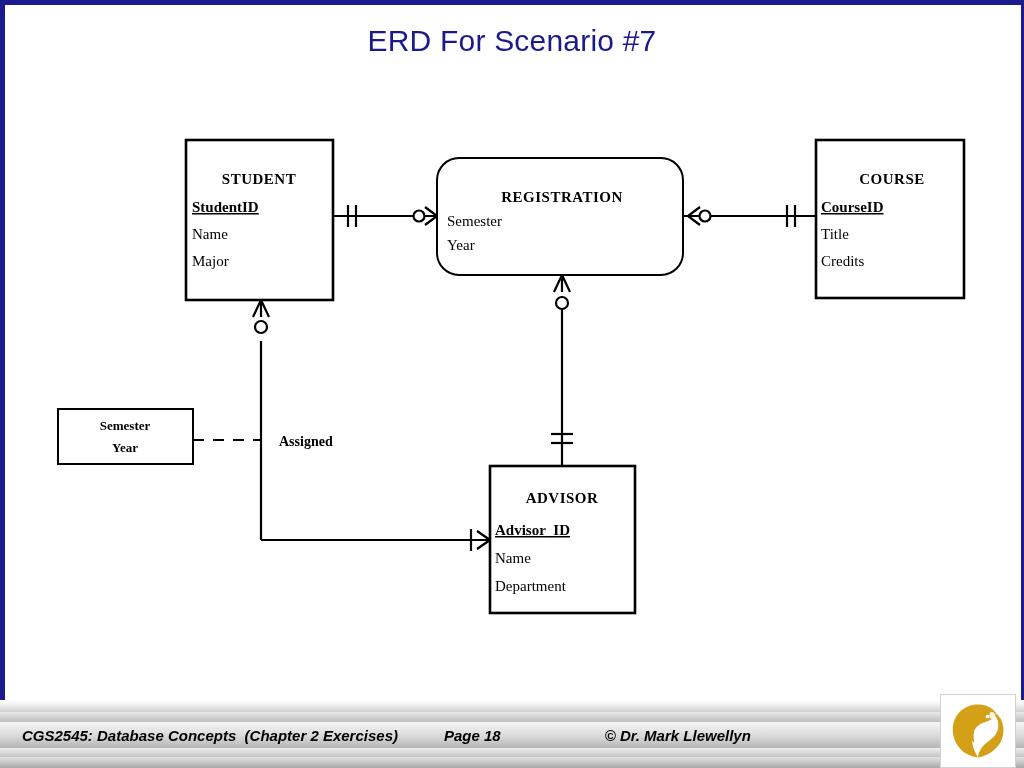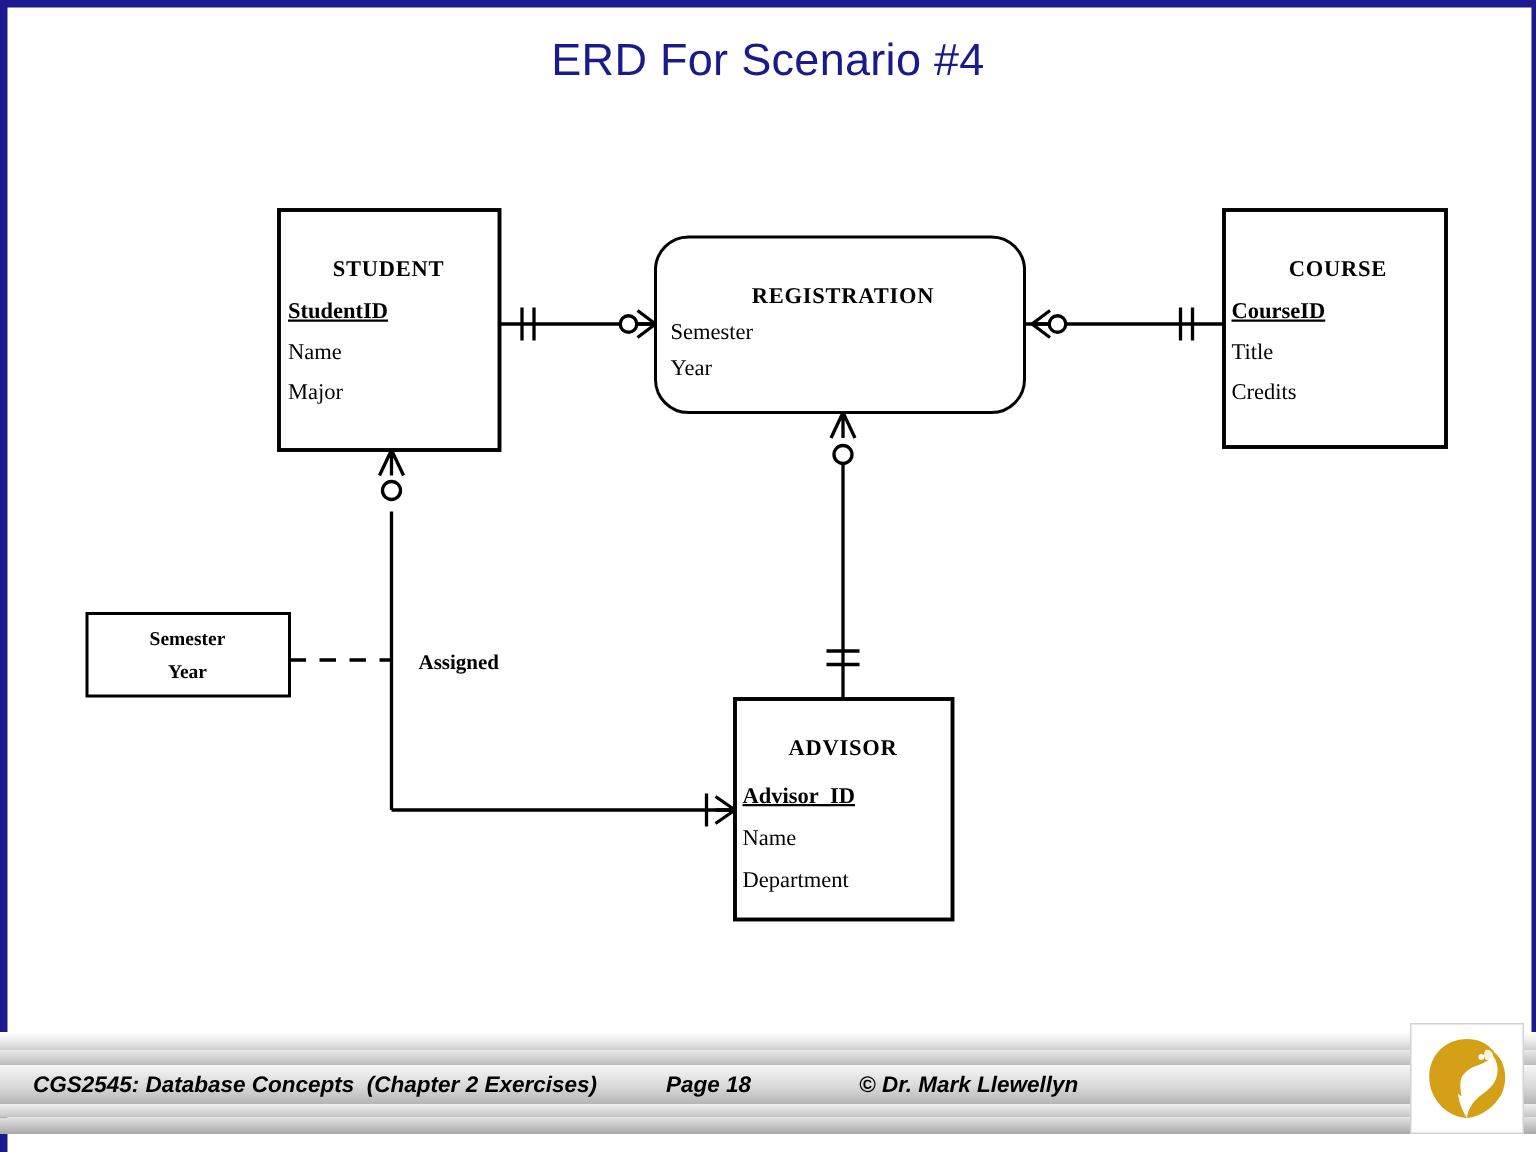--- a/index.html
+++ b/index.html
@@ -28,39 +28,39 @@
     font-size:30px;
     font-weight:400;
     font-family:"Liberation Sans", sans-serif;
     letter-spacing:0.2px;
   }
 
   #canvas{position:absolute;left:0;top:0;width:1024px;height:700px;}
 
   
   #footer{
-    position:absolute;left:0;bottom:12px;width:1024px;height:68px;
+    position:absolute;left:0;bottom:0;width:1024px;height:68px;
   }
   .band{position:absolute;left:0;width:1024px;}
   .band-a{top:0;height:12px;background:linear-gradient(to bottom,#ffffff 0%,#f2f2f2 35%,#cfcfcf 100%);}
   .band-b{top:12px;height:10px;background:linear-gradient(to bottom,#e9e9e9 0%,#bdbdbd 100%);}
   .band-c{top:22px;height:26px;background:linear-gradient(to bottom,#f6f6f6 0%,#d9d9d9 55%,#b5b5b5 100%);}
   .band-d{top:48px;height:9px;background:linear-gradient(to bottom,#efefef 0%,#c4c4c4 100%);}
   .band-e{top:57px;height:11px;background:linear-gradient(to bottom,#e2e2e2 0%,#a9a9a9 100%);}
 
   #footer-text{
     position:absolute;left:0;top:22px;width:1024px;height:26px;
     display:flex;align-items:center;
     font-style:italic;font-weight:bold;font-size:15px;color:#000;
     font-family:"Liberation Sans", sans-serif;
     white-space:pre;
   }
   #footer-course{margin-left:22px;}
   #footer-page{margin-left:46px;}
-  #footer-copy{margin-left:72px;}
+  #footer-copy{margin-left:104px;}
 
   #logo-box{
     position:absolute;right:8px;top:-6px;width:74px;height:72px;
     background:#ffffff;border:1px solid #d2d2d2;
     display:flex;align-items:center;justify-content:center;
   }
 
   
   .ent-title{font-family:"Liberation Serif", serif;font-size:15px;font-weight:bold;fill:#000;letter-spacing:0.5px;}
   .ent-attr{font-family:"Liberation Serif", serif;font-size:15px;fill:#000;}
@@ -74,21 +74,21 @@
 </style>
 </head>
 <body>
 
 <div id="slide">
 
   <div class="frame-left"></div>
   <div class="frame-top"></div>
   <div class="frame-right"></div>
 
-  <div id="title">ERD For Scenario #4</div>
+  <div id="title">ERD For Scenario #7</div>
 
   <svg id="canvas" viewBox="0 0 1024 700" xmlns="http://www.w3.org/2000/svg">
 
     <g>
       <line class="ln" x1="333" y1="216" x2="437" y2="216"></line>
 
       <line class="ln" x1="348" y1="205" x2="348" y2="227"></line>
       <line class="ln" x1="356" y1="205" x2="356" y2="227"></line>
 
       <circle class="circ" cx="419" cy="216" r="5.5"></circle>

